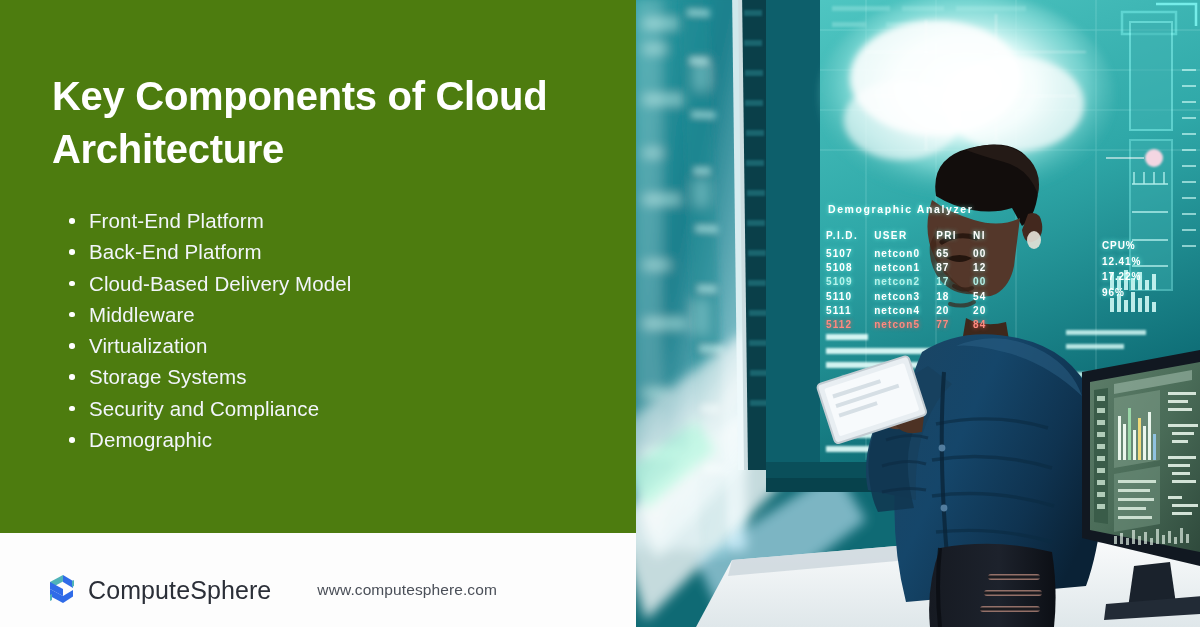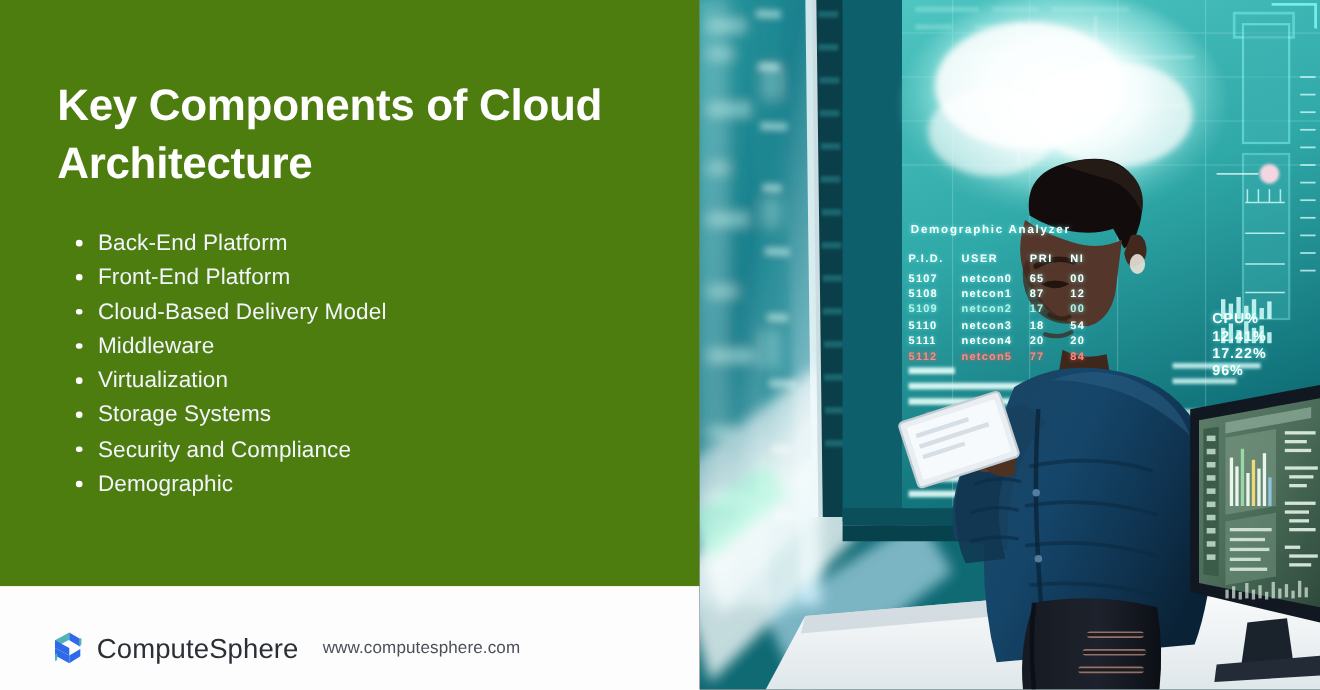--- a/index.html
+++ b/index.html
@@ -75,21 +75,21 @@
     flex:0 0 auto;
     margin-right:12px;
   }
   .brand-name {
     color:#2b2f38;
     font-size:25px;
     font-weight:500;
     letter-spacing:0.1px;
   }
   .site-url {
-    margin-left:22px;
+    margin-left:46px;
     color:#4a4f58;
     font-size:15.5px;
     letter-spacing:0.1px;
   }
 
   
   .photo {
     position:absolute;
     left:636px; top:0;
     width:564px; height:627px;
@@ -129,42 +129,41 @@
     letter-spacing:1.1px;
   }
   .tbl th { letter-spacing:1.4px; padding-bottom:7px;margin-top:32px; }
   .tbl tr.dim td { color:#b6f2ea; }
   .tbl tr.alert td { color:#ff8a80; text-shadow:0 0 4px rgba(255,90,80,.8); }
 
   .cpu-block {
     position:absolute;
     left:466px; top:238px;
     font-family:"Liberation Sans Narrow","Liberation Sans",sans-serif;
-    font-size:13px;
+    font-size:10px;
     font-weight:bold;
     color:#ffffff;
     line-height:15.5px;
     text-shadow:0 0 5px rgba(120,255,240,.9);
     letter-spacing:0.9px;
-    margin-top:44px;
   }
 </style>
 </head>
 <body>
 
 <div class="canvas">
 
   <div class="left-panel">
 
     <div class="title">Key Components of Cloud
 Architecture</div>
 
     <ul class="bullet-list">
+      <li>Front-End Platform</li>
       <li>Back-End Platform</li>
-      <li>Front-End Platform</li>
       <li>Cloud-Based Delivery Model</li>
       <li>Middleware</li>
       <li>Virtualization</li>
       <li>Storage Systems</li>
       <li>Security and Compliance</li>
       <li>Demographic</li>
     </ul>
   </div>
 
   <div class="footer">

